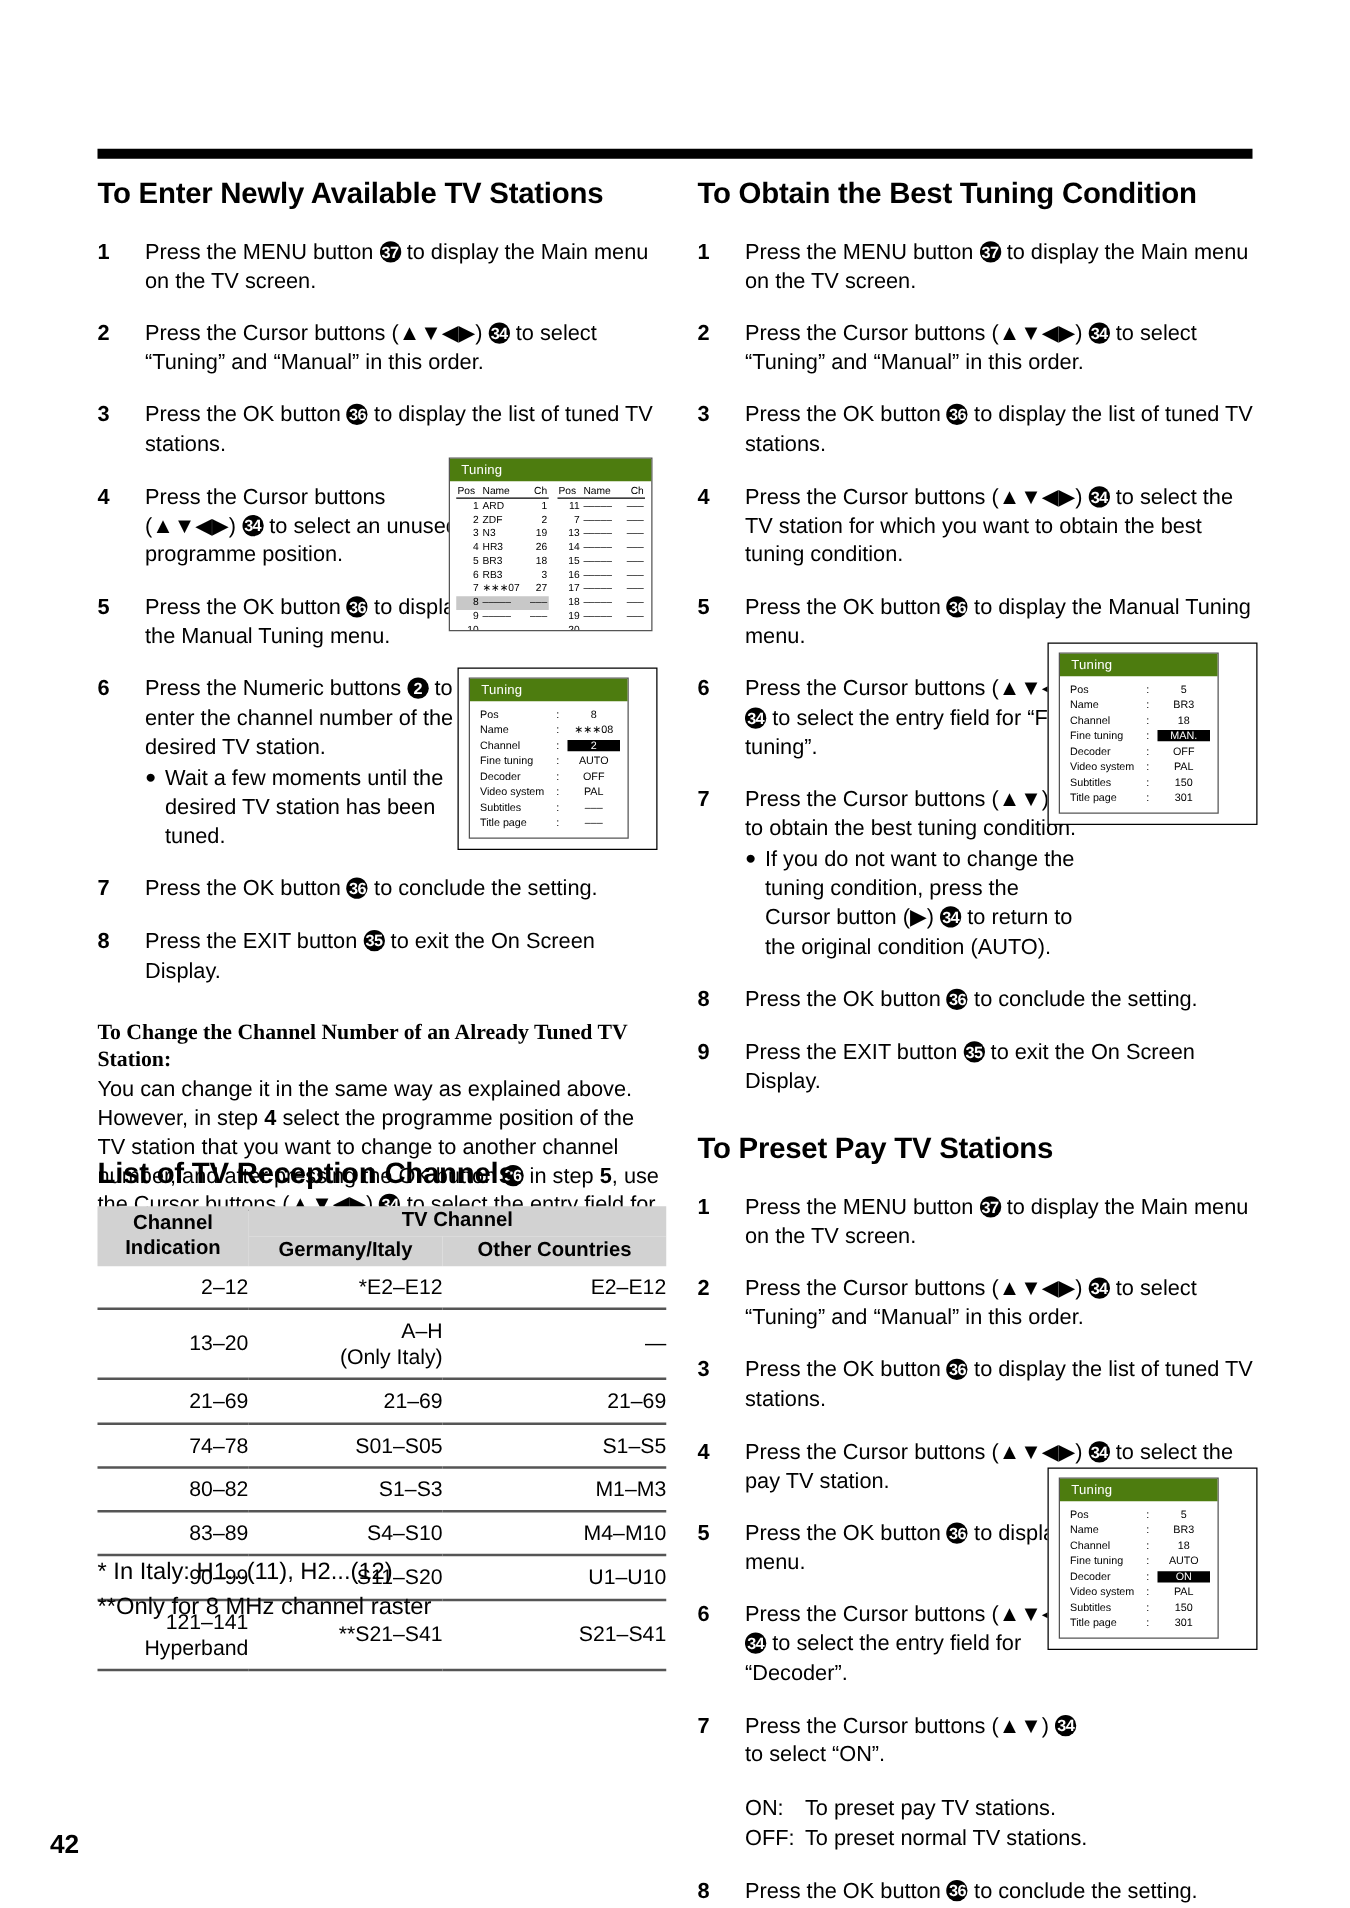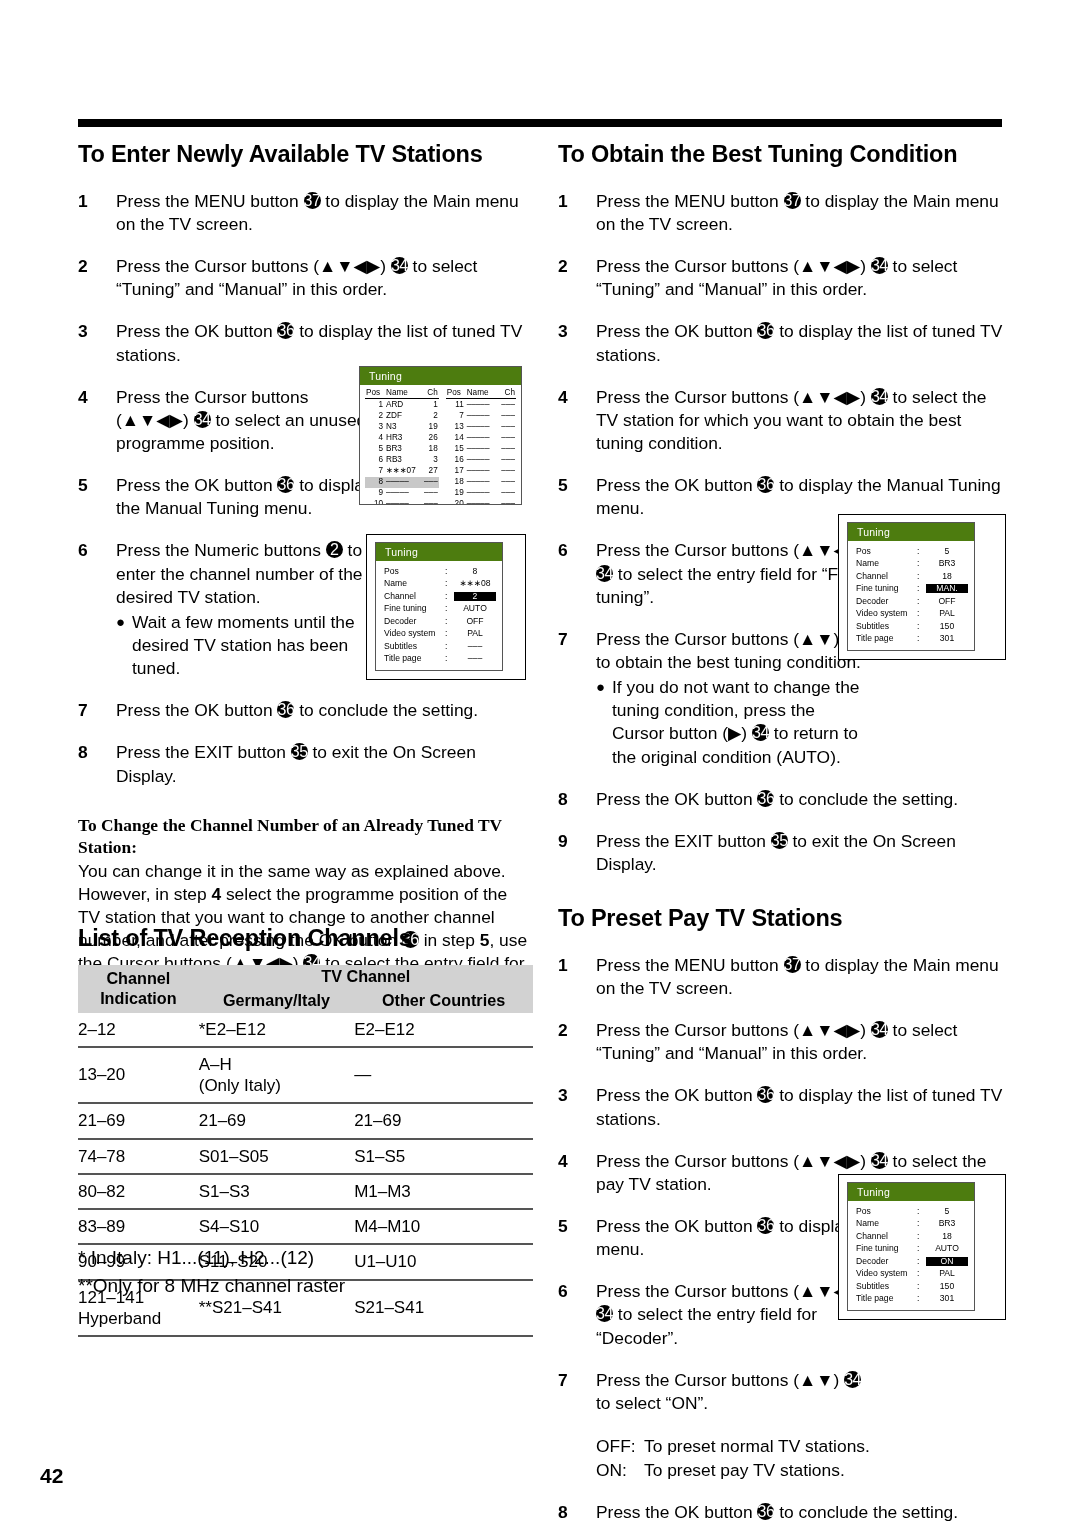--- a/index.html
+++ b/index.html
@@ -72,22 +72,22 @@
   }
   .onoff .lbl { flex: 0 0 48px; }
 
   
   .cb {
     display: inline-block;
     width: 17px; height: 17px;
     border-radius: 50%;
     background: #000;
     color: #fff;
-    font-size: 16px;
-    font-weight: normal;
+    font-size: 13px;
+    font-weight: bold;
     line-height: 17px;
     text-align: center;
     vertical-align: 1px;
     font-family: "Liberation Sans", sans-serif;
     letter-spacing: -0.5px;
   }
 
   
   b, strong { font-weight: bold; }
 
@@ -175,21 +175,21 @@
   table.chan th {
     background: #d2d2d2;
     font-weight: bold;
     font-size: 16.2px;
     padding: 2px 0;
     text-align: center;
     line-height: 1.22;
   }
   table.chan th.span2 { }
   table.chan td {
-    text-align: left;
+    text-align: right;
     padding: 6px 0;
     border-top: 2px solid #555;
     font-size: 17px;
     line-height: 1.25;
   }
   table.chan tr.first td { border-top: none; }
   table.chan tr.last td { border-bottom: 2px solid #555; }
 
   .tbl-foot {
     position: absolute;
@@ -385,26 +385,26 @@
           </div>
         </div>
         <div class="step narrow-r">
           <div class="num">7</div>
           <div class="body">
             <div>Press the Cursor buttons (▲▼) <span class="cb">34</span> to select “ON”.</div>
           </div>
         </div>
         <div class="sub-note" style="margin-left: 38px; margin-bottom: 19px;">
           <div class="onoff">
+            <span class="lbl">ON:</span>
+            <span>To preset pay TV stations.</span>
+          </div>
+          <div class="onoff">
             <span class="lbl">OFF:</span>
             <span>To preset normal TV stations.</span>
-          </div>
-          <div class="onoff">
-            <span class="lbl">ON:</span>
-            <span>To preset pay TV stations.</span>
           </div>
         </div>
         <div class="step">
           <div class="num">8</div>
           <div class="body">
             <div>Press the OK button <span class="cb">36</span> to conclude the setting.</div>
           </div>
         </div>
       </div>
   </div>

